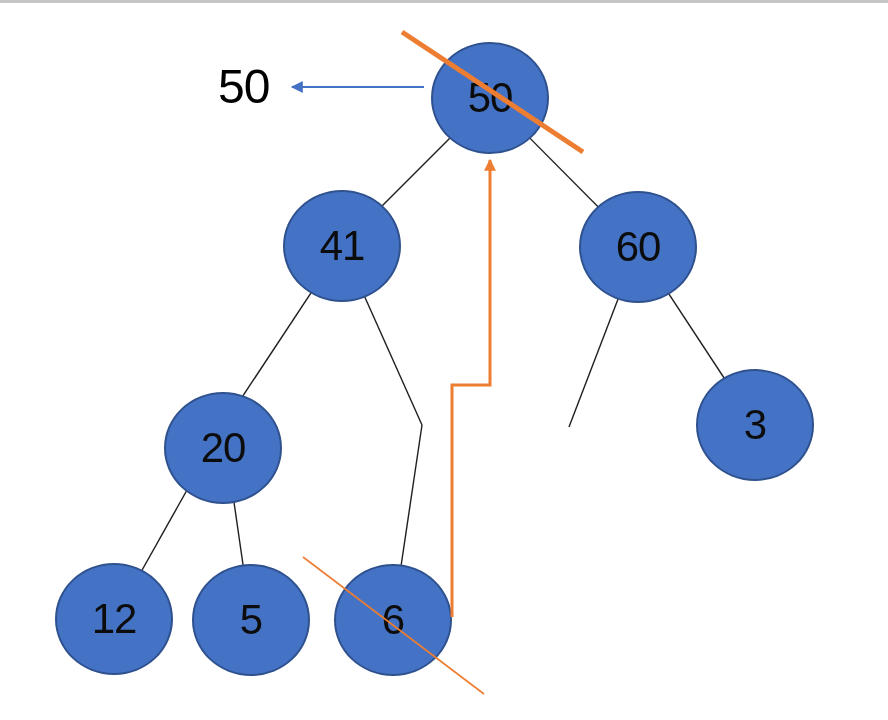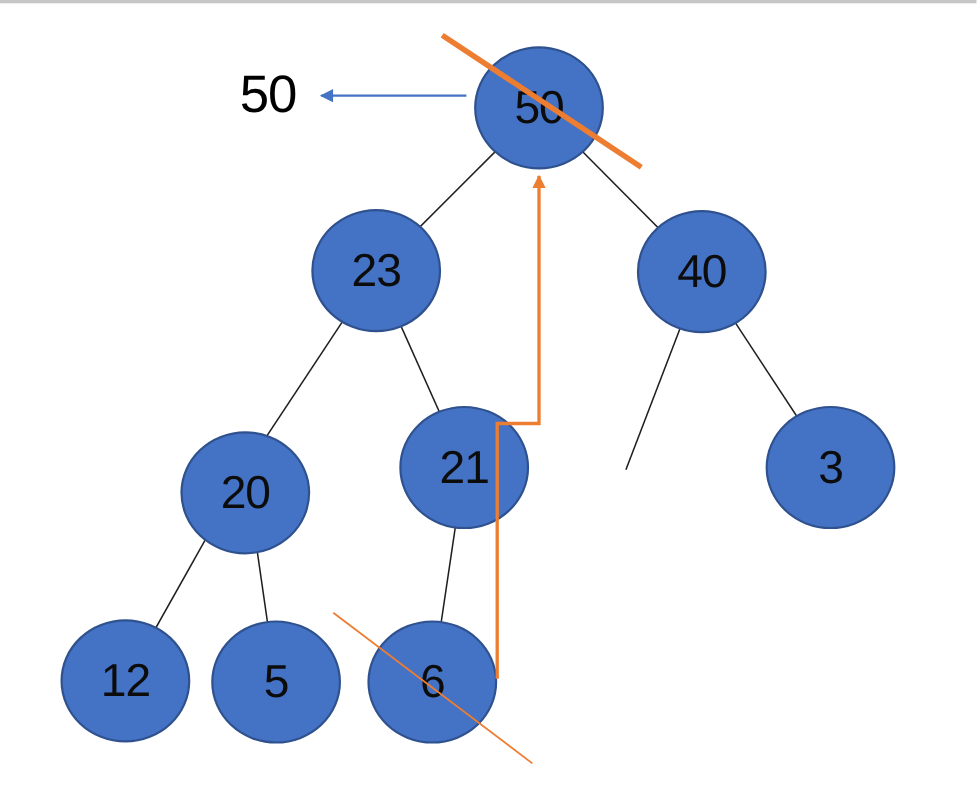--- a/index.html
+++ b/index.html
@@ -69,30 +69,27 @@
       <line x1="223" y1="426" x2="114" y2="620"></line>
       <line x1="223" y1="426" x2="251" y2="620"></line>
       <line x1="422" y1="425" x2="393" y2="620"></line>
     </g>
   </svg>
 
   <div class="node" style="left:431px;top:42px">
     <span class="node-label">50</span>
   </div>
   <div class="node" style="left:283px;top:190px">
-    <span class="node-label">23</span>
+    <span class="node-label">41</span>
   </div>
   <div class="node" style="left:579px;top:191px">
-    <span class="node-label">40</span>
+    <span class="node-label">60</span>
   </div>
   <div class="node" style="left:164px;top:392px">
     <span class="node-label">20</span>
-  </div>
-  <div class="node" style="left:363px;top:369px">
-    <span class="node-label">21</span>
   </div>
   <div class="node" style="left:696px;top:369px">
     <span class="node-label">3</span>
   </div>
   <div class="node" style="left:55px;top:563px">
     <span class="node-label">12</span>
   </div>
   <div class="node" style="left:192px;top:564px">
     <span class="node-label">5</span>
   </div>

